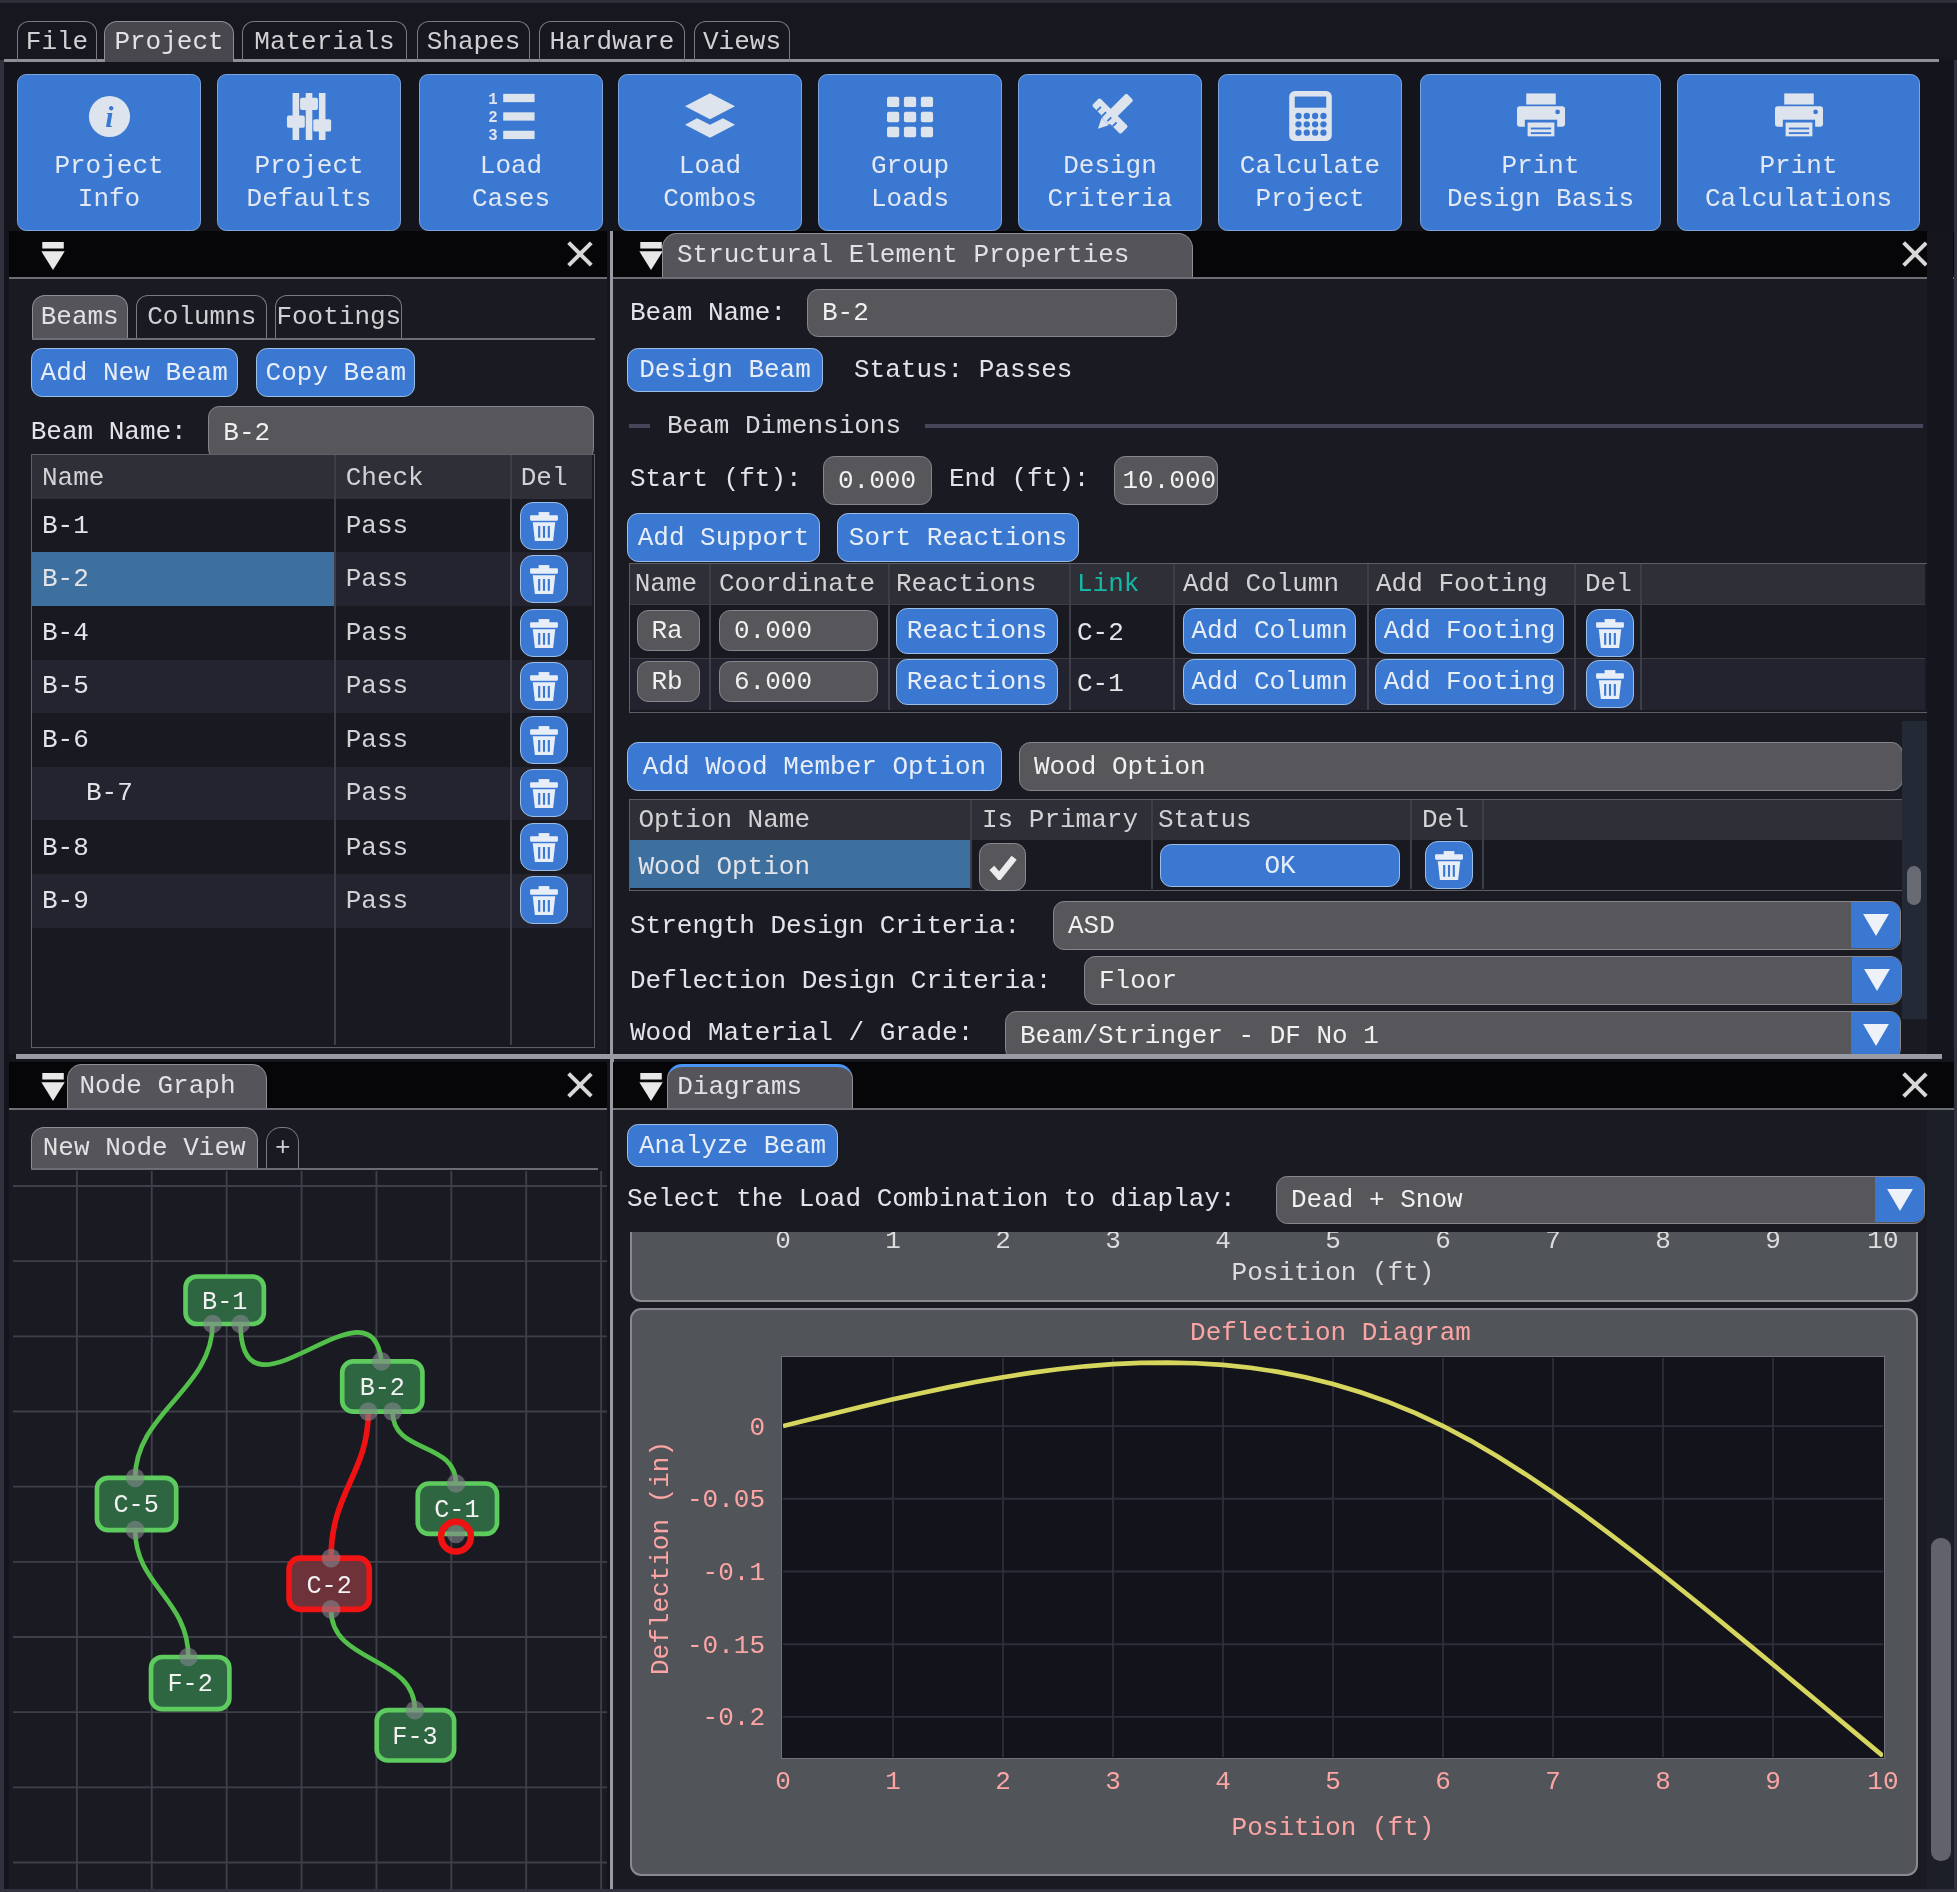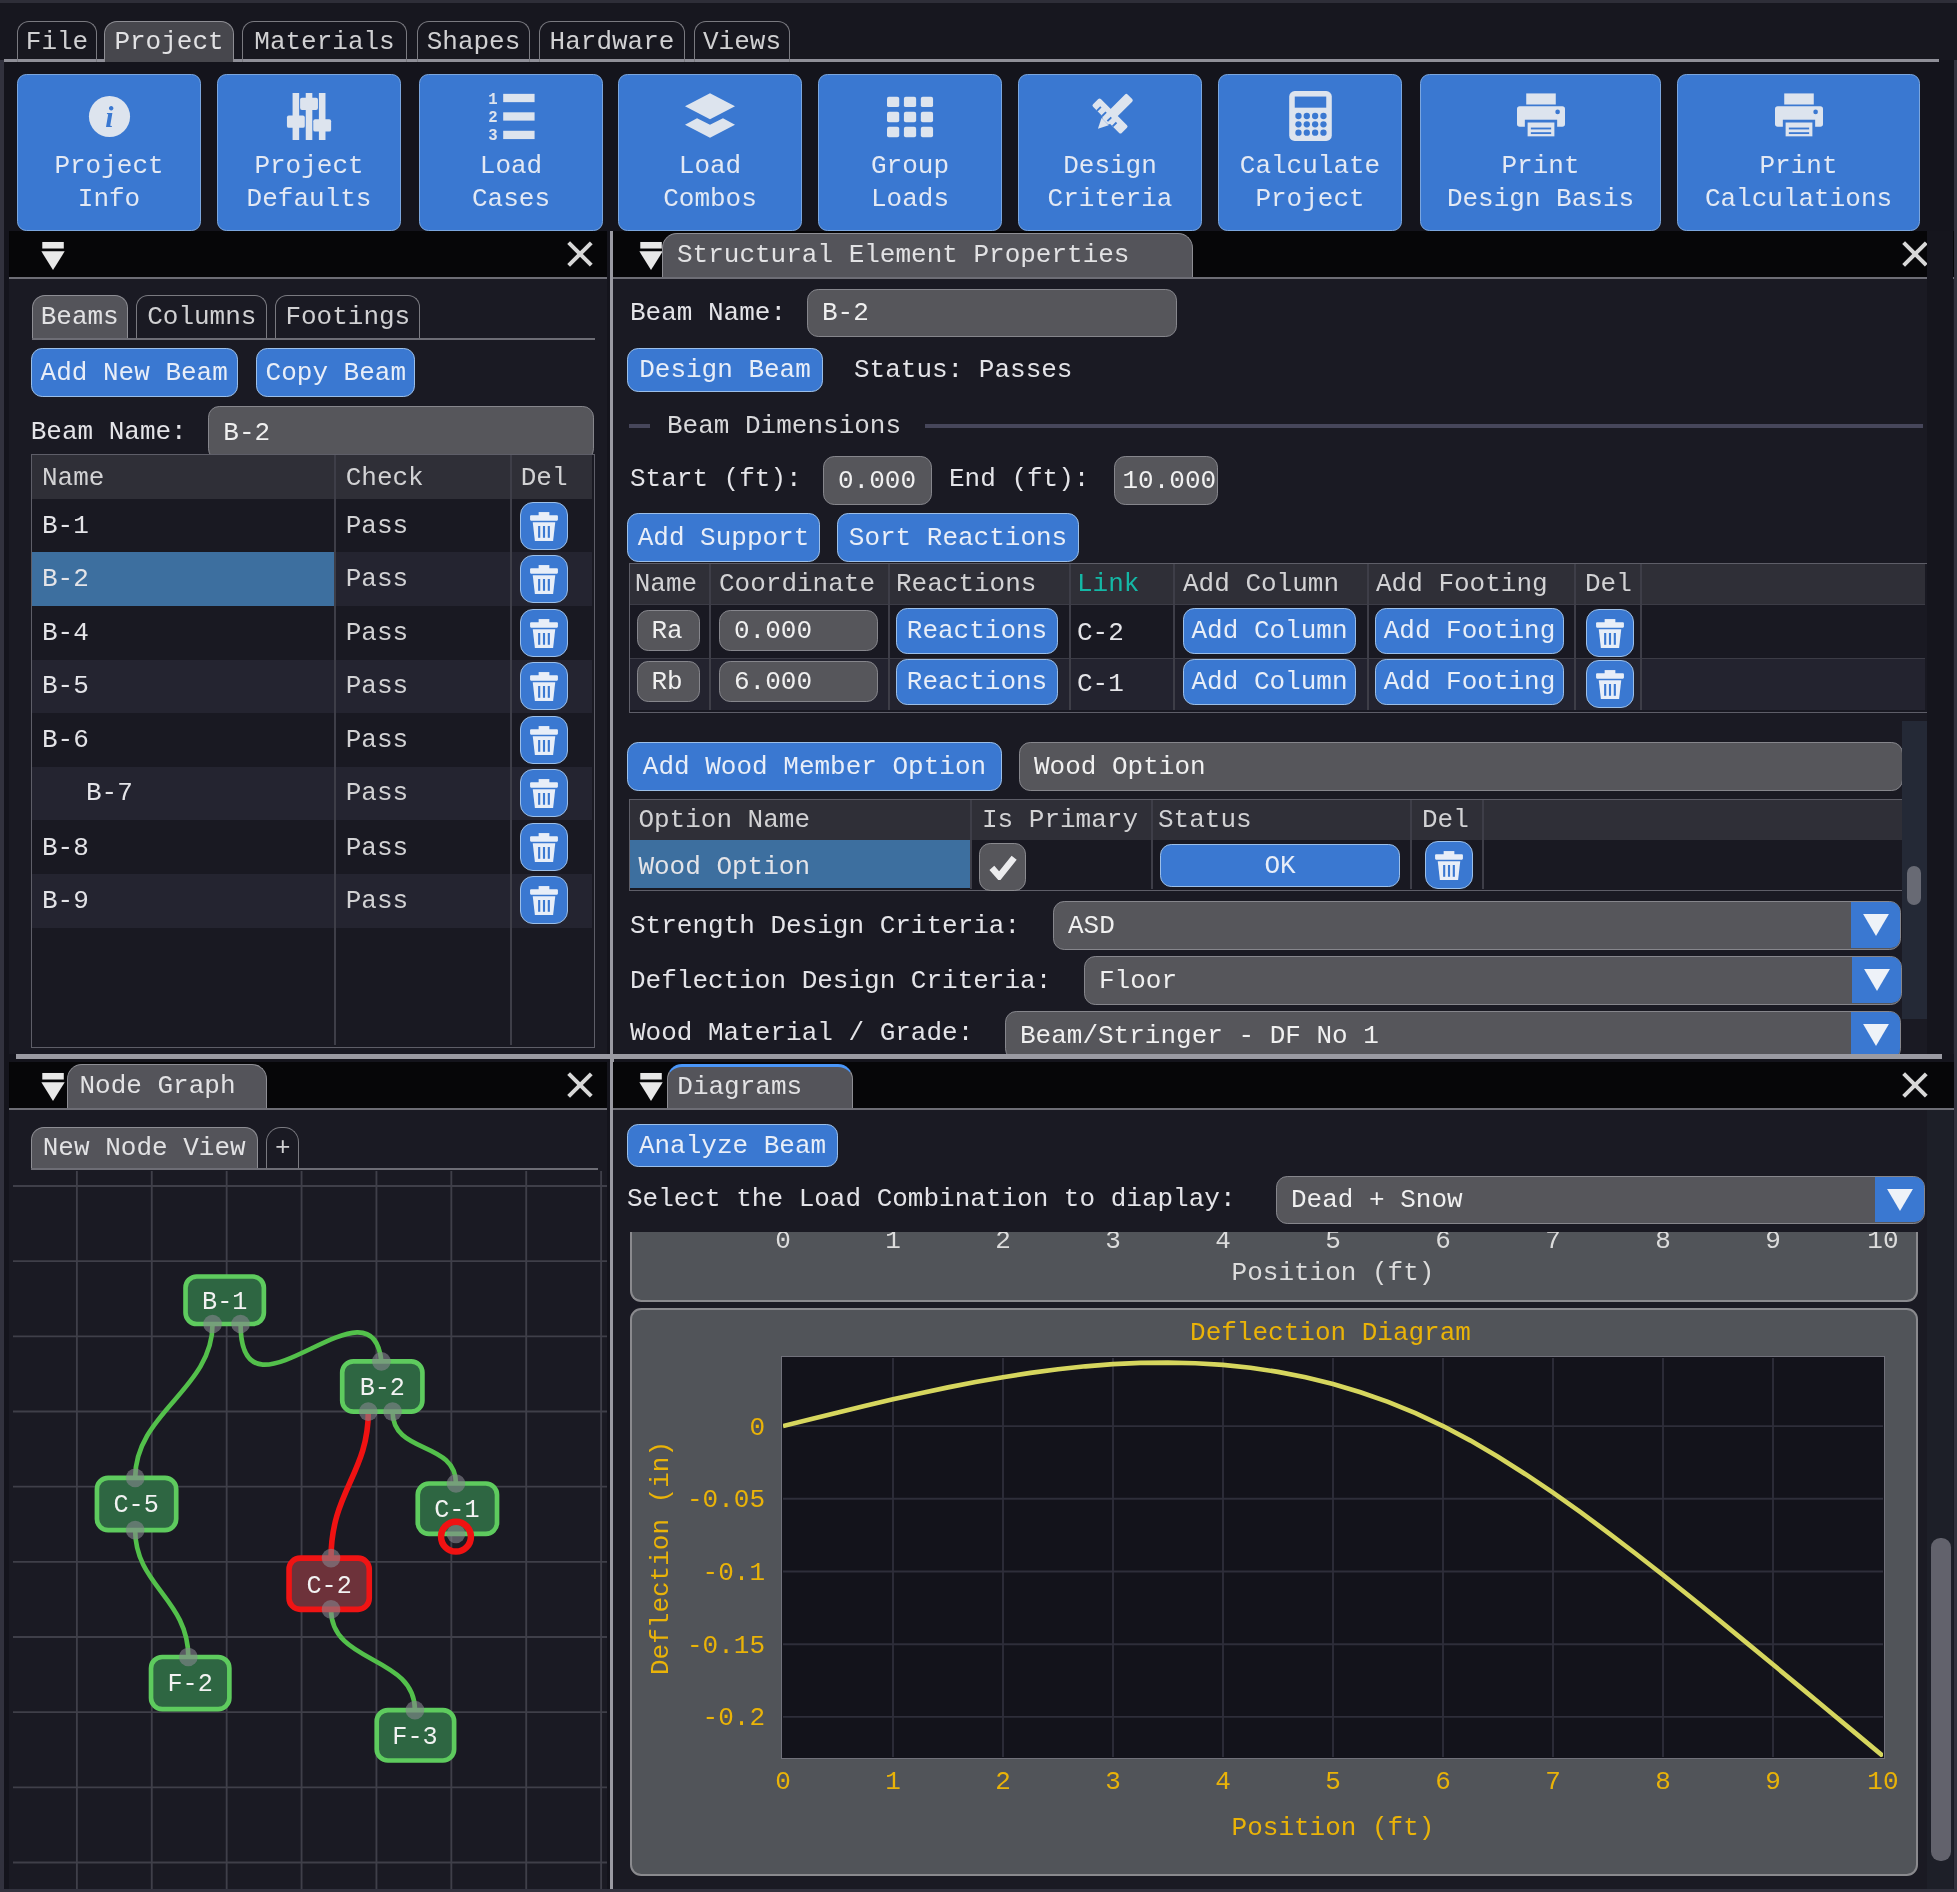--- a/index.html
+++ b/index.html
@@ -177,21 +177,21 @@
 <div class="band" style="left:0;top:0;width:598px;height:46px;"></div>
 <div class="abs" style="left:0;top:46px;width:598px;height:1.9px;background:#6d6d75;"></div>
 <svg class="abs" style="left:22.4px;top:9.3px;" width="43" height="32" viewBox="0 0 46 34">
  <rect x="11" y="2" width="23" height="7" fill="#e8e8e8"></rect>
  <polygon points="10,12 35,12 22.5,32" fill="#e8e8e8"></polygon>
     </svg>
 <div class="closex" style="left:556px;top:8.4px;"></div>
 
 <div class="tabfill" style="left:22.4px;top:64px;width:96px;height:43px;">Beams</div>
 <div class="tabline" style="left:127px;top:64px;width:131px;height:43px;">Columns</div>
-<div class="tabline" style="left:266px;top:64px;width:145px;height:43px;">Footings</div>
+<div class="tabline" style="left:266px;top:64px;width:127px;height:43px;">Footings</div>
 <div class="abs" style="left:22.4px;top:107px;width:563px;height:1.9px;background:#6d6d75;"></div>
 <div class="btn" style="left:21.4px;top:117px;width:207px;height:49px;">Add New Beam</div>
 <div class="btn" style="left:247px;top:117px;width:159px;height:49px;">Copy Beam</div>
 <div class="lbl" style="left:21.4px;top:186px;">Beam Name:</div>
 <div class="inp" style="left:199px;top:175px;width:386px;height:54px;">B-2</div>
 
 <div class="abs" style="left:21.4px;top:223px;width:564px;height:594px;border:1.9px solid #5e5e68;box-sizing:border-box;background:#191922;">
  <div class="abs hdr" style="left:0;top:0;width:560px;height:44px;"></div>
  <div class="lbl" style="left:10.3px;top:8.4px;color:#d2d2d4;">Name</div>
  <div class="lbl" style="left:314px;top:8.4px;color:#d2d2d4;">Check</div>
@@ -564,21 +564,21 @@
  <div class="lbl" style="left:591px;top:-6.5px;width:28px;margin-left:-14px;text-align:center;">4</div>
  <div class="lbl" style="left:701px;top:-6.5px;width:28px;margin-left:-14px;text-align:center;">5</div>
  <div class="lbl" style="left:811px;top:-6.5px;width:28px;margin-left:-14px;text-align:center;">6</div>
  <div class="lbl" style="left:921px;top:-6.5px;width:28px;margin-left:-14px;text-align:center;">7</div>
  <div class="lbl" style="left:1031px;top:-6.5px;width:28px;margin-left:-14px;text-align:center;">8</div>
  <div class="lbl" style="left:1141px;top:-6.5px;width:28px;margin-left:-14px;text-align:center;">9</div>
  <div class="lbl" style="left:1251px;top:-6.5px;width:37px;margin-left:-18.6px;text-align:center;">10</div>
  <div class="lbl" style="left:701px;top:26px;width:280px;margin-left:-140px;text-align:center;">Position (ft)</div>
 </div>
 
-<div class="abs" style="left:17px;top:246px;width:1288px;height:568px;background:#515459;border:2.8px solid #8a8a8e;border-radius:11.2px;box-sizing:border-box;color:#eab308;">
+<div class="abs" style="left:17px;top:246px;width:1288px;height:568px;background:#515459;border:2.8px solid #8a8a8e;border-radius:11.2px;box-sizing:border-box;color:#fca5a5;">
  <div class="lbl" style="left:698px;top:8.4px;width:373px;margin-left:-186px;text-align:center;">Deflection Diagram</div>
  <div class="abs" style="left:149px;top:46px;width:1104px;height:403px;background:#13131b;border:1.9px solid #71717b;box-sizing:border-box;"></div>
  <svg class="abs" style="left:151px;top:48px;" width="1100" height="399" viewBox="0 0 1180 428">
   <g stroke="#2e2e3a" stroke-width="2">
    <line x1="118" y1="0" x2="118" y2="428"></line>
           <line x1="236" y1="0" x2="236" y2="428"></line>
           <line x1="354" y1="0" x2="354" y2="428"></line>
           <line x1="472" y1="0" x2="472" y2="428"></line>
           <line x1="590" y1="0" x2="590" y2="428"></line>
           <line x1="708" y1="0" x2="708" y2="428"></line>

